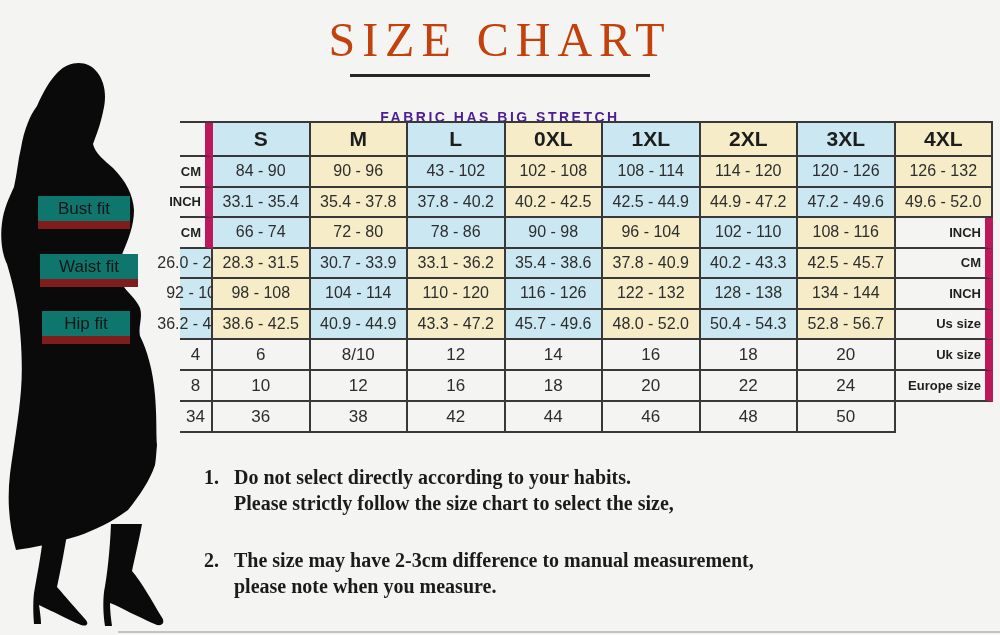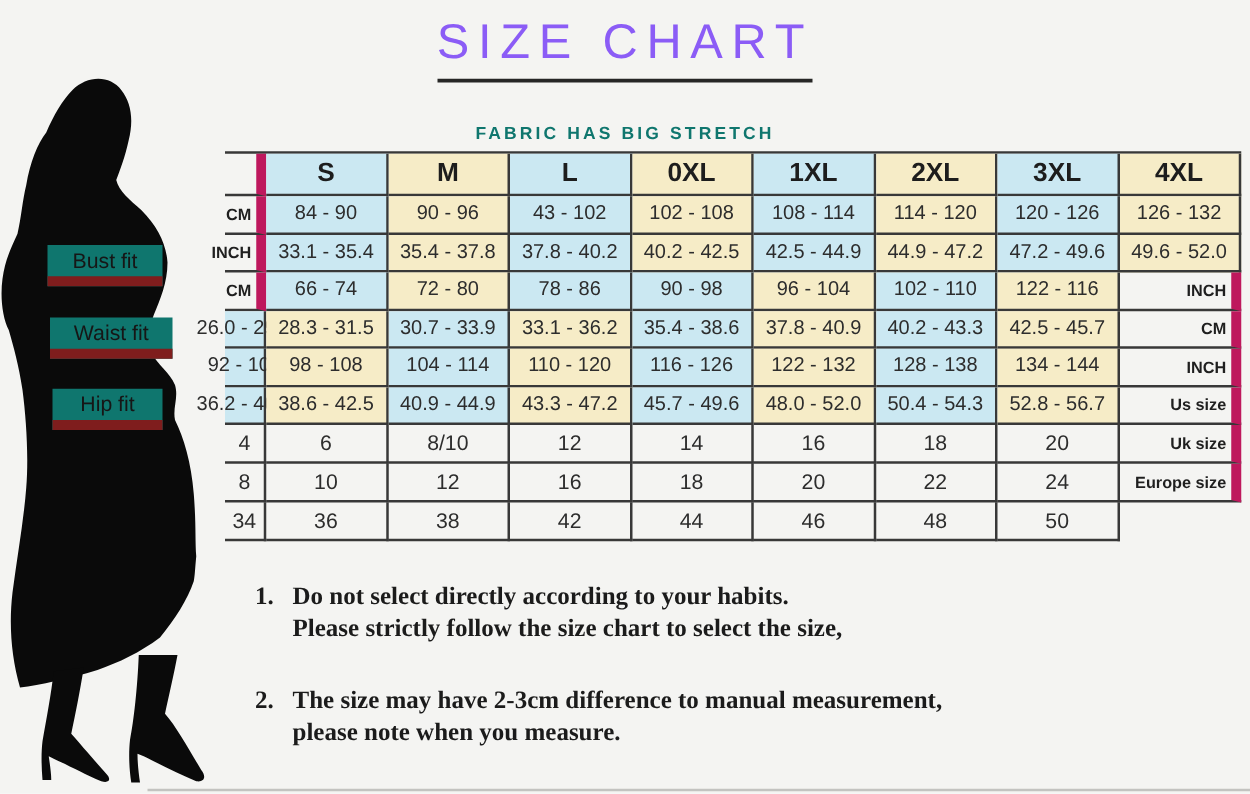--- a/index.html
+++ b/index.html
@@ -4,25 +4,25 @@
 <style>
   html,body{margin:0;padding:0;}
   .canvas{
     position:relative; width:1000px; height:635px;
     background:#f4f4f2; overflow:hidden;
     font-family:"Liberation Sans", sans-serif; color:#222;
   }
   
   .title-block{position:absolute; left:300px; top:12px; width:400px; text-align:center;}
   .page-title{
-    font-family:Liberation Sans, sans-serif; font-size:39px; letter-spacing:7px;
-    color:#8b5cf6; white-space:nowrap;
+    font-family:Liberation Serif, serif; font-size:48px; letter-spacing:7px;
+    color:#c2410c; white-space:nowrap;
   }
   .title-underline{width:300px; height:3px; background:#262626; margin:7px auto 9px auto;}
-  .page-subtitle{font-size:14px; letter-spacing:2.5px; font-weight:bold; color:#0f766e;margin-top:32px;}
+  .page-subtitle{font-size:14px; letter-spacing:2.5px; font-weight:bold; color:#4c1d95;margin-top:32px;}
 
   
   .silhouette{position:absolute; left:0; top:60px; width:200px; height:575px; z-index:1;}
   .silhouette svg{display:block;}
 
   
   .fit-label{
     position:absolute; z-index:2; background:#0f766e; text-align:center;
     font-size:17px; color:#161616; padding:3px 4px 2px 4px;
     border-bottom:8px solid #7f1d1d; white-space:nowrap;
@@ -170,21 +170,21 @@
 
     <div class="cell lbl">
         <span>CM</span>
       </div>
     <div class="cell b">66 - 74</div>
     <div class="cell y">72 - 80</div>
     <div class="cell b">78 - 86</div>
     <div class="cell b">90 - 98</div>
     <div class="cell y">96 - 104</div>
     <div class="cell b">102 - 110</div>
-    <div class="cell y">122 - 116</div>
+    <div class="cell y">108 - 116</div>
 
     <div class="cell lbl">
         <span>INCH</span>
       </div>
     <div class="cell b">26.0 - 29.1</div>
     <div class="cell y">28.3 - 31.5</div>
     <div class="cell b">30.7 - 33.9</div>
     <div class="cell y">33.1 - 36.2</div>
     <div class="cell b">35.4 - 38.6</div>
     <div class="cell y">37.8 - 40.9</div>

